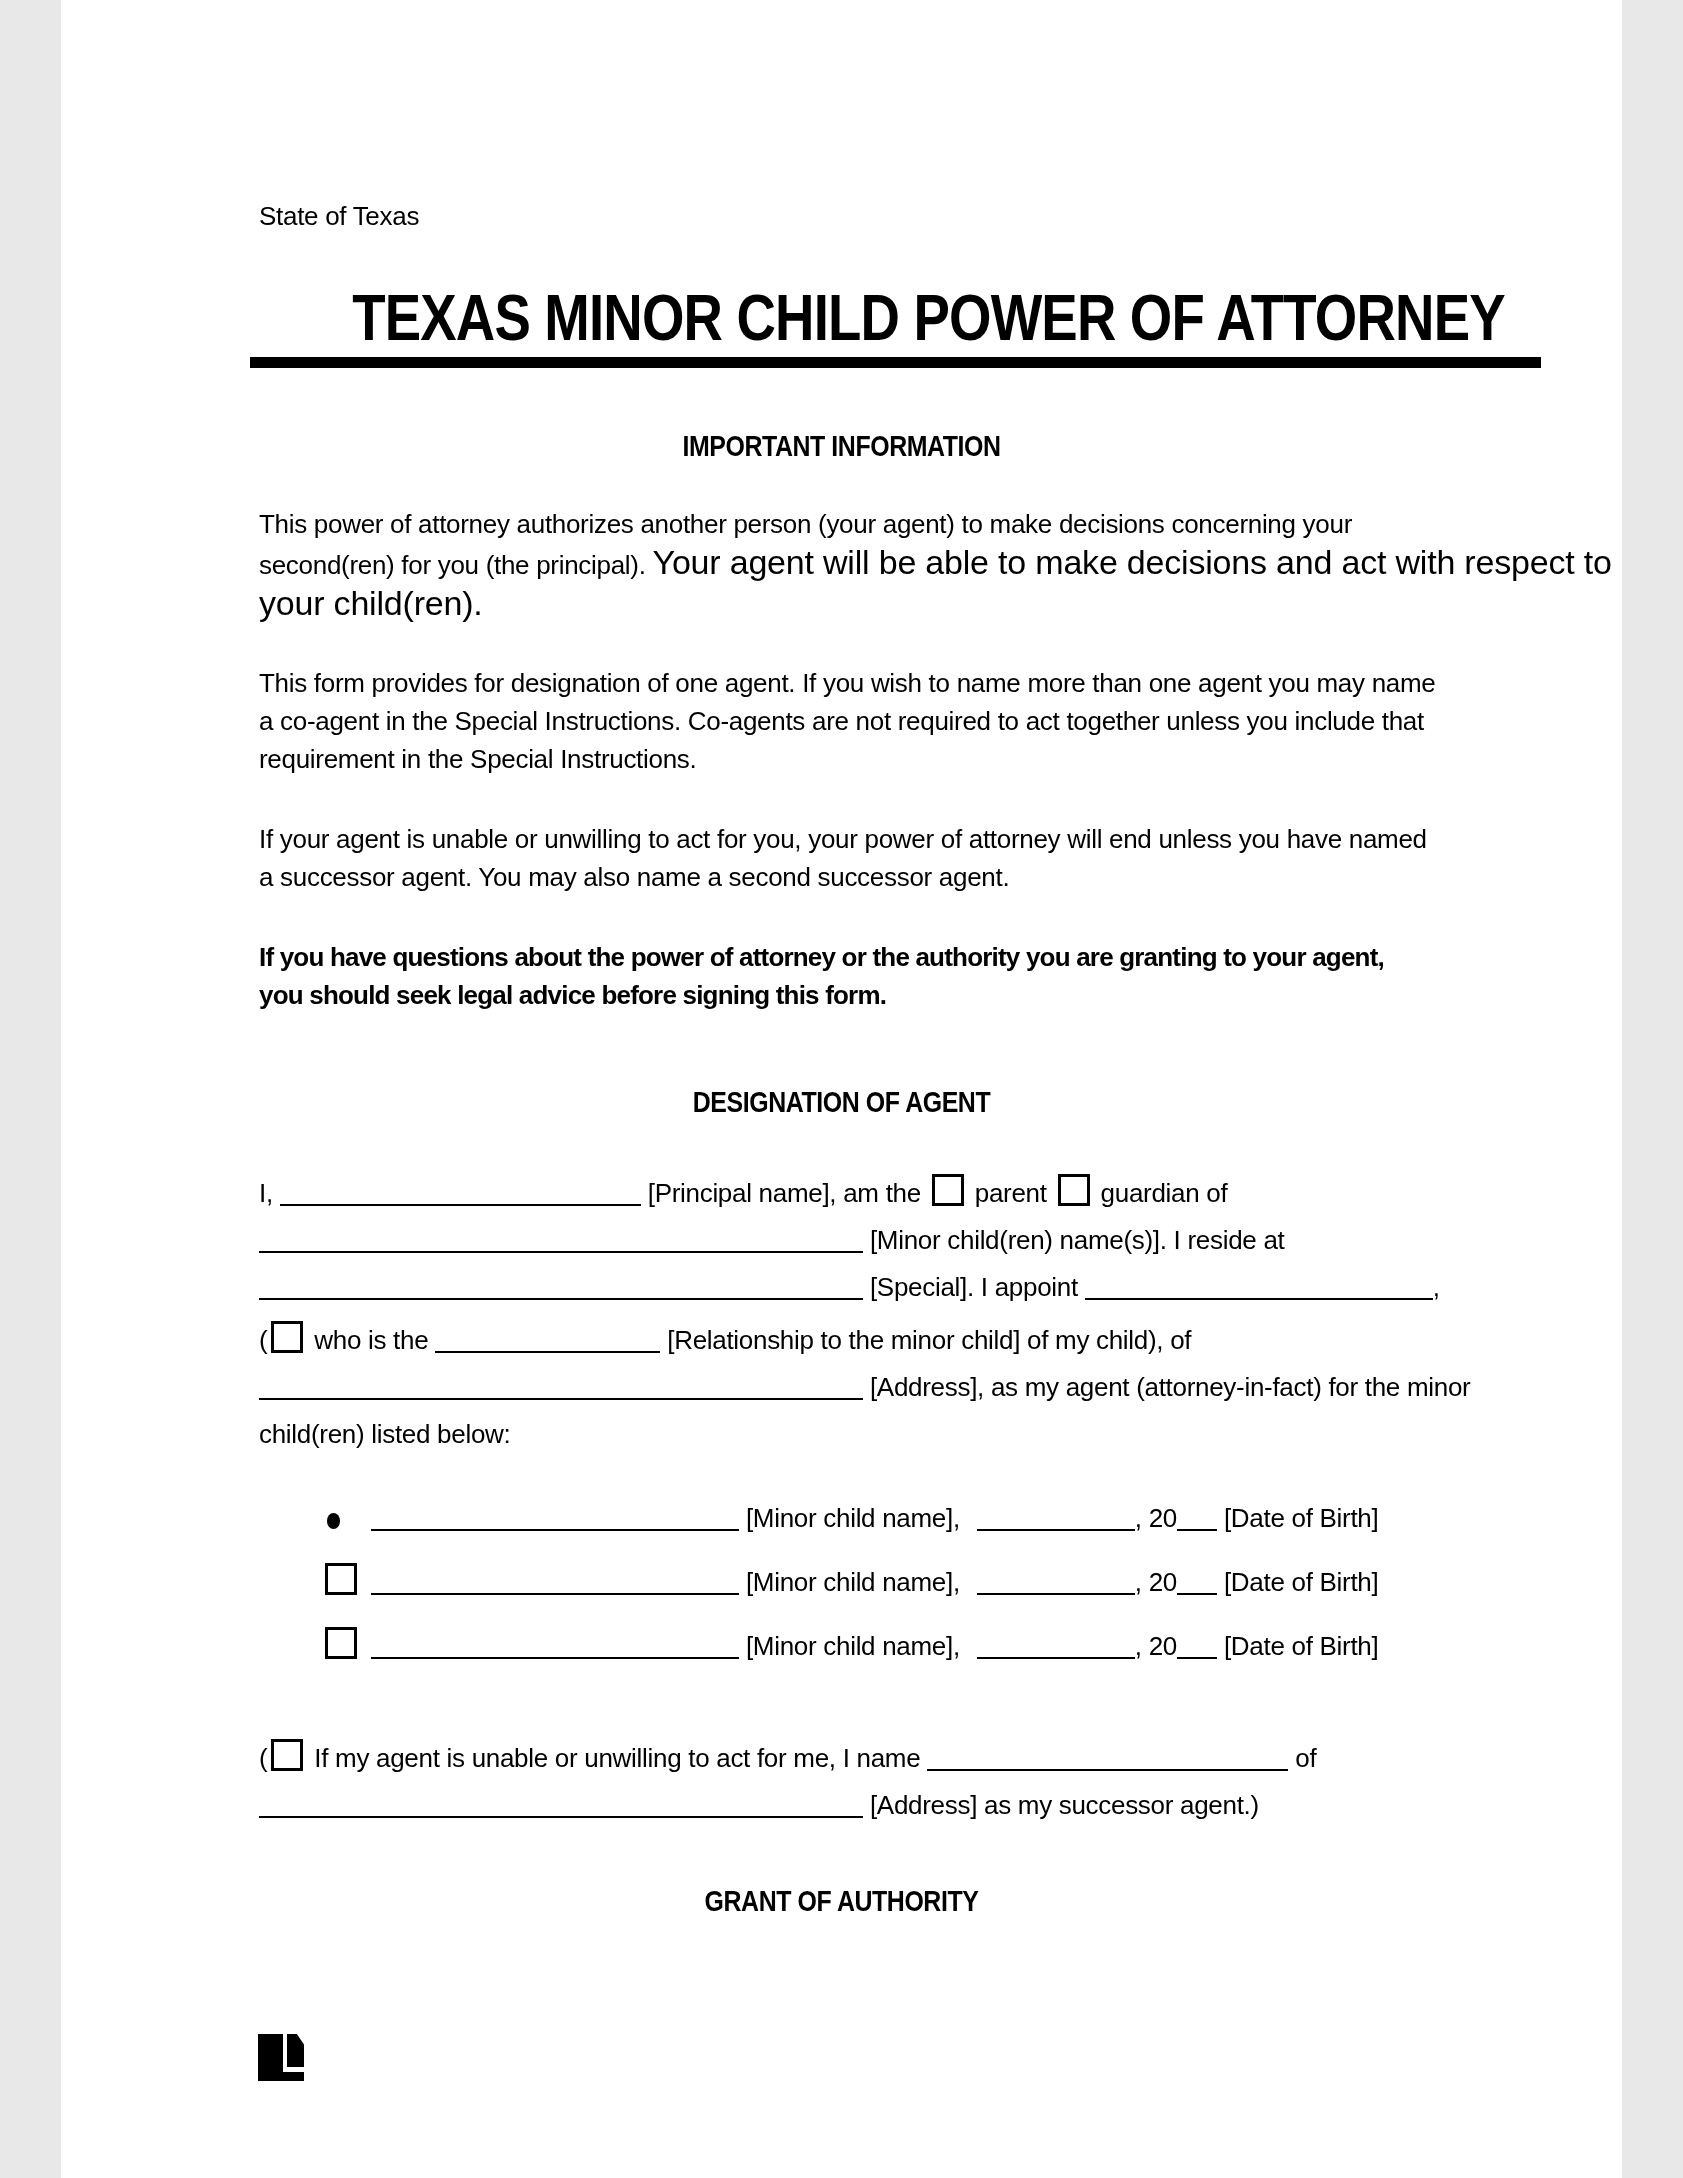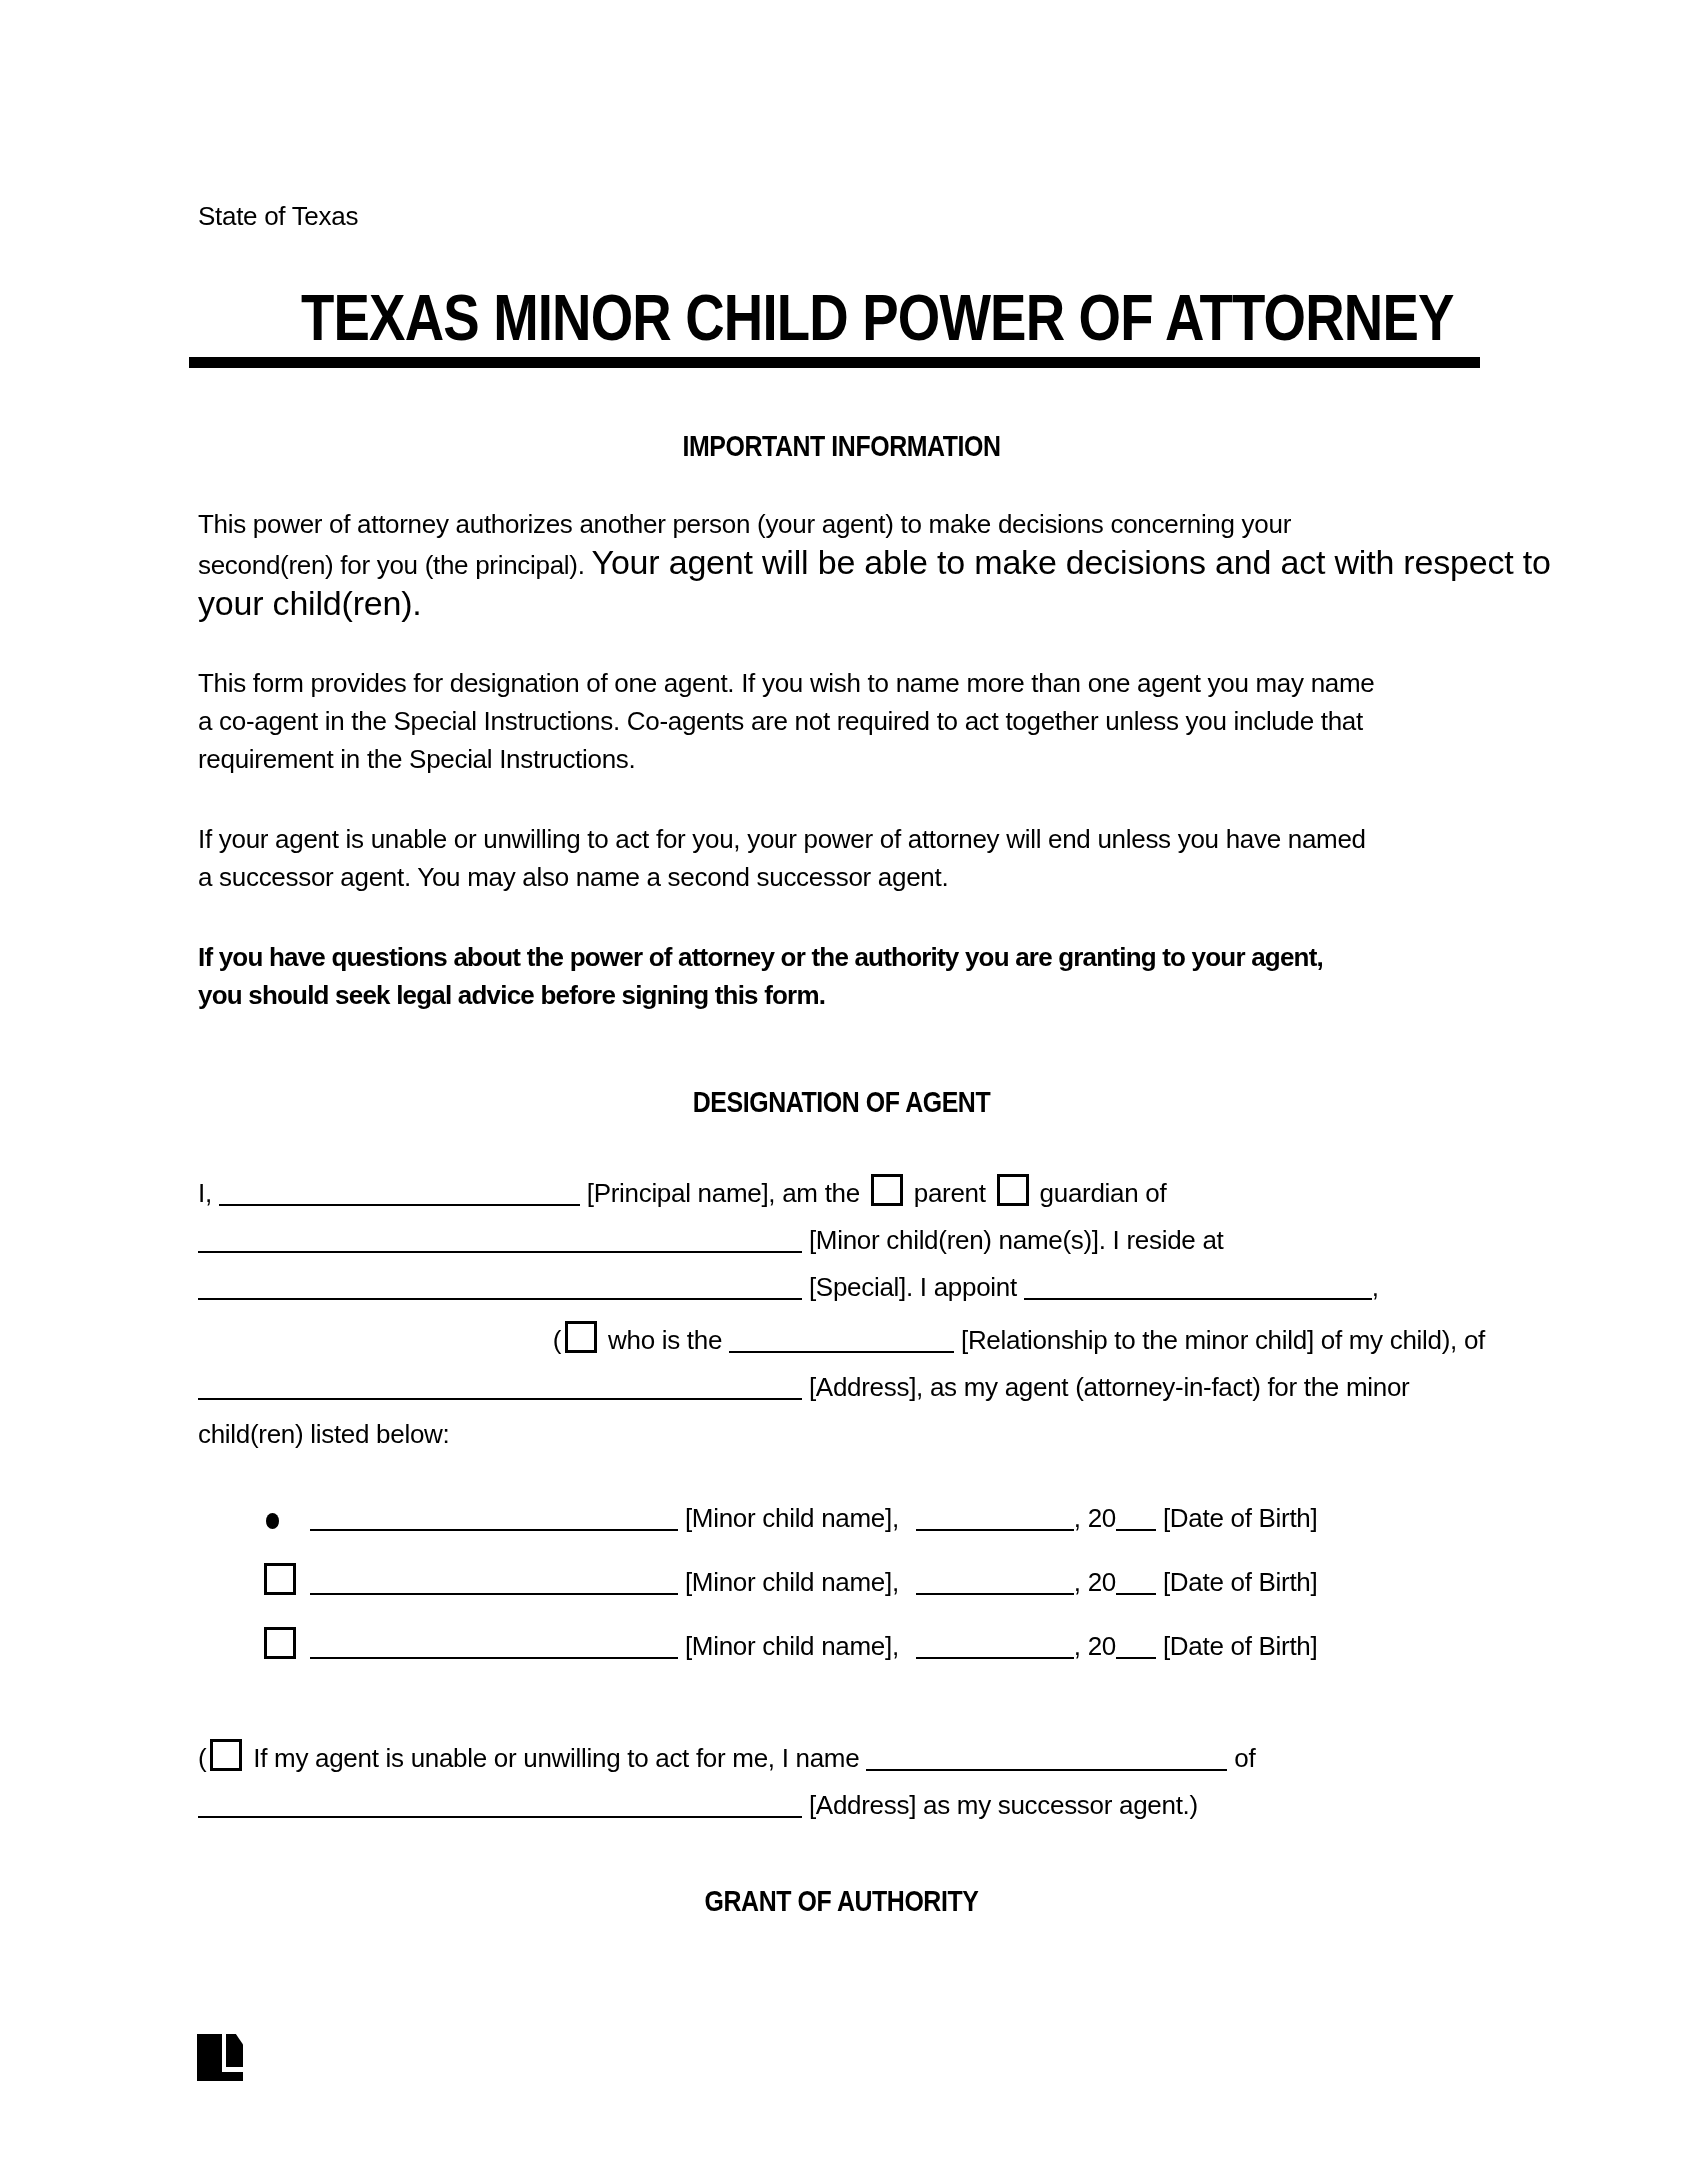--- a/index.html
+++ b/index.html
@@ -1,18 +1,18 @@
 <!DOCTYPE html>
 <html><head>
 <meta charset="utf-8">
 <style>
   html,body{margin:0;padding:0;background:#e8e8e8;}
   #page{
     position:relative;
-    width:1683px;height:2178px;
+    width:1561px;height:2178px;
     margin:0 auto;
     background:#ffffff;
     color:#000;
     font-family:"Liberation Sans", sans-serif;
     box-sizing:border-box;
     padding:202px 198px 0 198px;
     overflow:hidden;
   }
   .state-line{
     font-size:26px;line-height:28px;letter-spacing:-0.3px;
@@ -43,21 +43,21 @@
     white-space:nowrap;
   }
   .line .seg{letter-spacing:-0.3px;}
   .big{font-size:34px;letter-spacing:-0.2px;}
   .bold .line, .line.bold{font-weight:bold;letter-spacing:-0.8px;}
   .desig-block{margin-top:51px;}
   .fill-line{
     font-size:26px;line-height:47px;letter-spacing:-0.3px;
     white-space:nowrap;
   }
-  .fill-line.who-line{margin-top:6px;text-align:right;}
+  .fill-line.who-line{margin-top:6px;}
   .blank{
     display:inline-block;height:0;
     border-bottom:2px solid #000;
     margin-bottom:-4px;
   }
   .bl-principal{width:361px;}
   .bl-full{width:604px;}
   .bl-appoint{width:348px;}
   .bl-rel{width:225px;}
   .bl-child{width:368px;}

